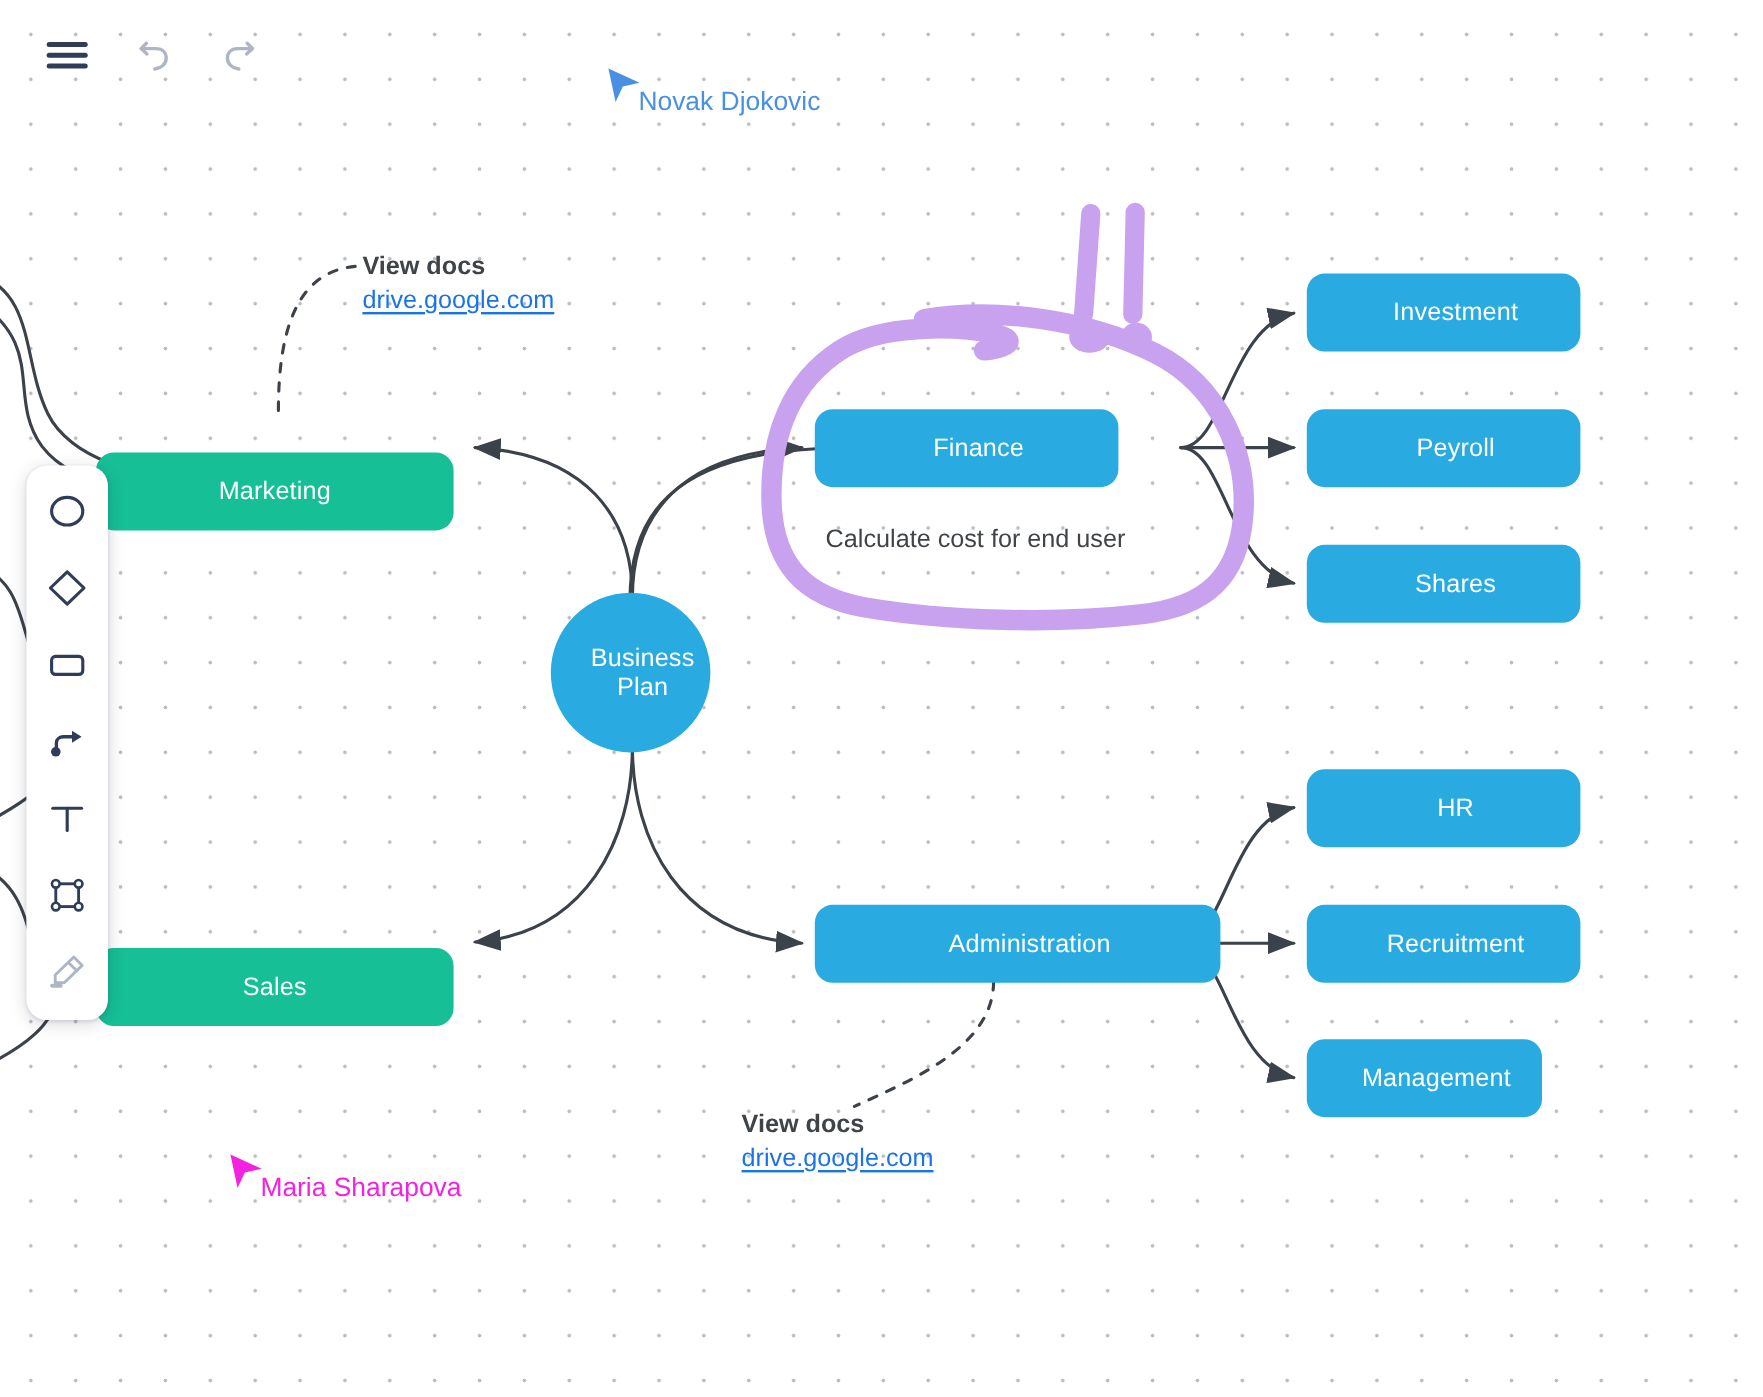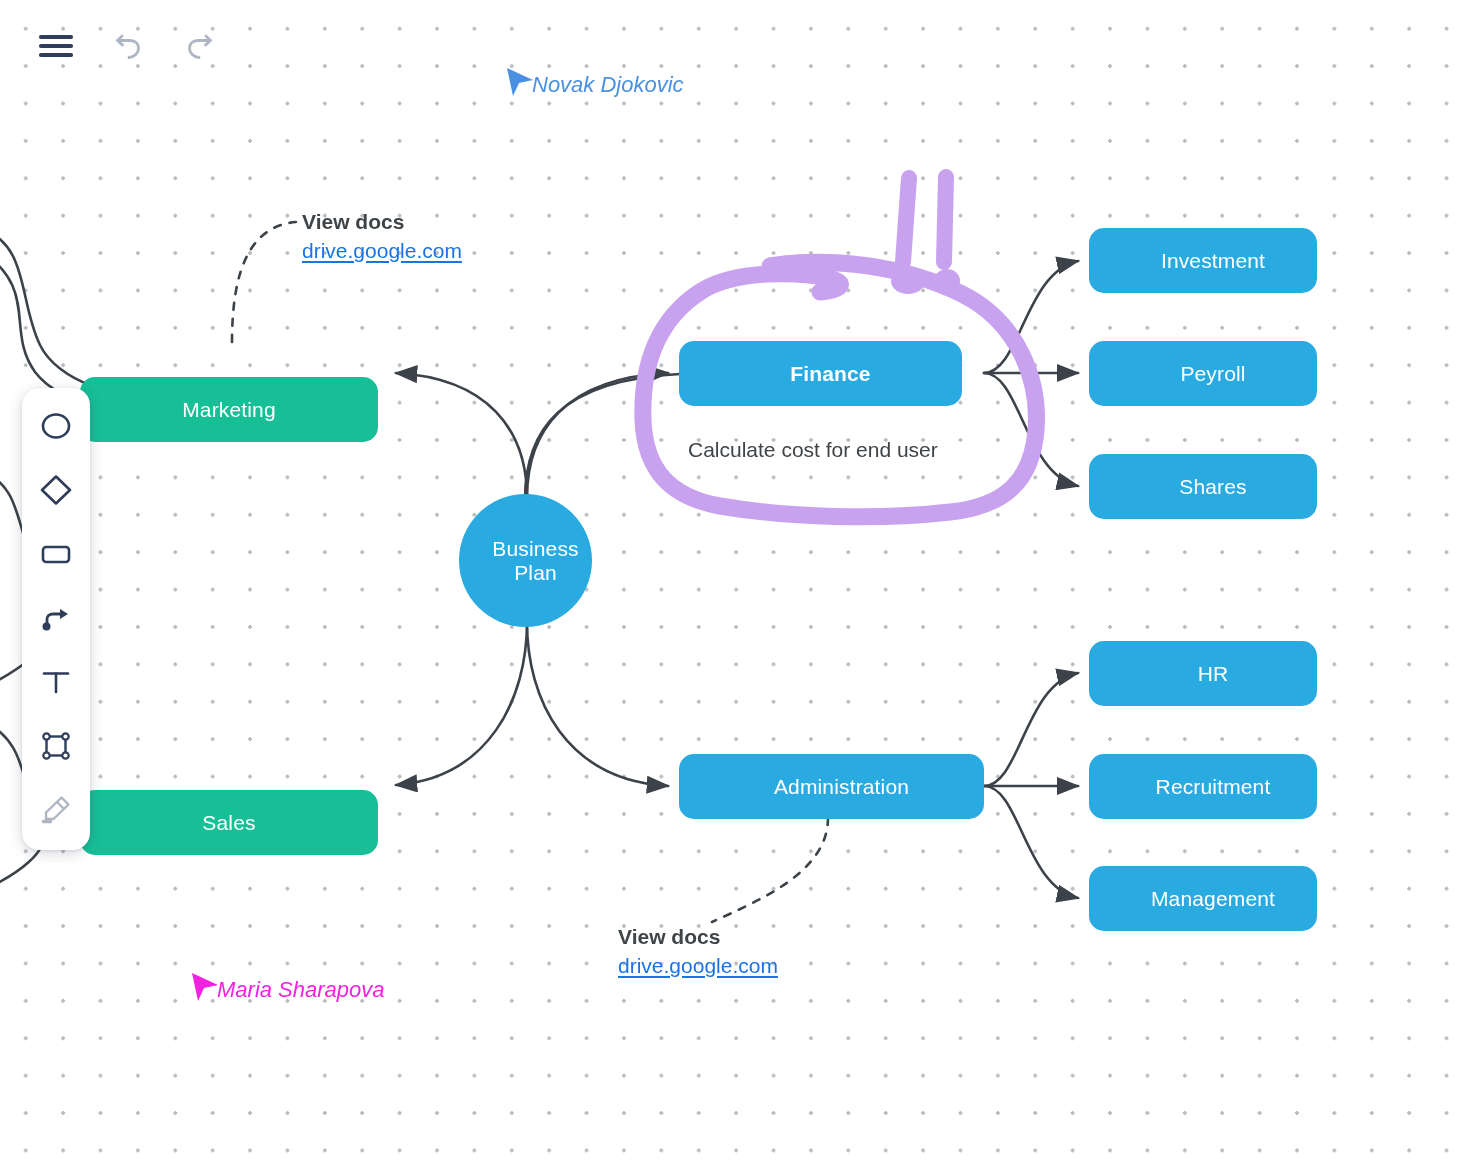--- a/index.html
+++ b/index.html
@@ -115,24 +115,23 @@
     display: flex; align-items: center; justify-content: center;
     cursor: pointer;
     border-radius: 8px;
   }
   .tool-btn svg { display: block; }
 
   
   .cursor {
     position: absolute;
     display: flex;
-    align-items: flex-end;
+    align-items: flex-start;
     z-index: 50;
     user-select: none;
-    font-style: italic;
   }
   .cursor .ptr { display: block; }
   .cursor .name {
     font-size: 22px;
     white-space: nowrap;
     margin-left: -3px;
     margin-top: 17px;
   }
 </style>
 </head>
@@ -200,25 +199,25 @@
 
   <div class="node rect green" style="left:80px; top:754px; width:298px; height:65px;">
     <span>Sales</span>
   </div>
 
   <div class="node circle blue" style="left:459px; top:494px; width:133px; height:133px; flex-direction:column;">
     <span>Business</span>
     <span>Plan</span>
   </div>
 
-  <div class="node rect blue" style="left:679px; top:341px; width:283px; height:65px;font-weight:bold;">
+  <div class="node rect blue" style="left:679px; top:341px; width:253px; height:65px;">
     <span>Finance</span>
   </div>
 
-  <div class="node rect blue" style="left:679px; top:754px; width:305px; height:65px;">
+  <div class="node rect blue" style="left:679px; top:754px; width:338px; height:65px;">
     <span>Administration</span>
   </div>
 
   <div class="node rect blue" style="left:1089px; top:228px; width:228px; height:65px;">
     <span>Investment</span>
   </div>
 
   <div class="node rect blue" style="left:1089px; top:341px; width:228px; height:65px;">
     <span>Peyroll</span>
   </div>
@@ -228,21 +227,21 @@
   </div>
 
   <div class="node rect blue" style="left:1089px; top:641px; width:228px; height:65px;">
     <span>HR</span>
   </div>
 
   <div class="node rect blue" style="left:1089px; top:754px; width:228px; height:65px;">
     <span>Recruitment</span>
   </div>
 
-  <div class="node rect blue" style="left:1089px; top:866px; width:228px; height:65px;">
+  <div class="node rect blue" style="left:1089px; top:866px; width:196px; height:65px;">
     <span>Management</span>
   </div>
 
   <div class="annot-label" style="left:688px; top:438px;">Calculate cost for end user</div>
 
   <div class="free-text" style="left:302px; top:210px;">View docs</div>
   <div class="free-link" style="left:302px; top:239px;">drive.google.com</div>
 
   <div class="free-text" style="left:618px; top:925px;">View docs</div>
   <div class="free-link" style="left:618px; top:954px;">drive.google.com</div>

